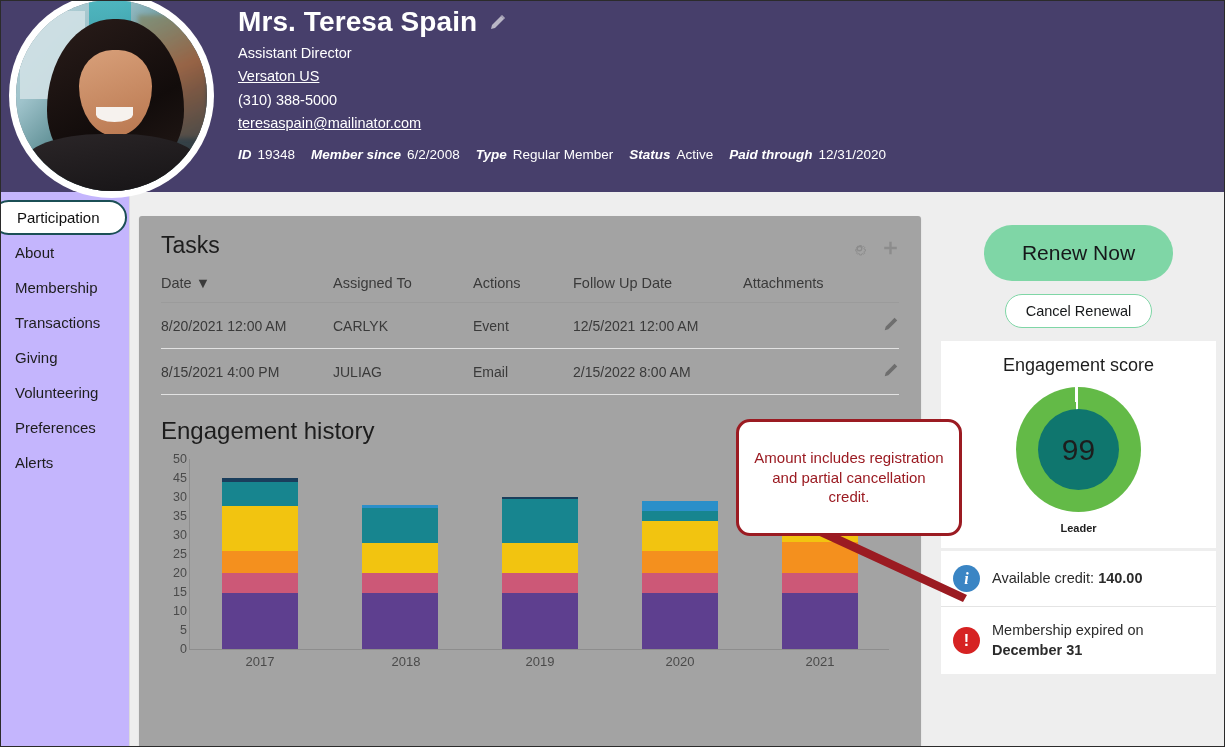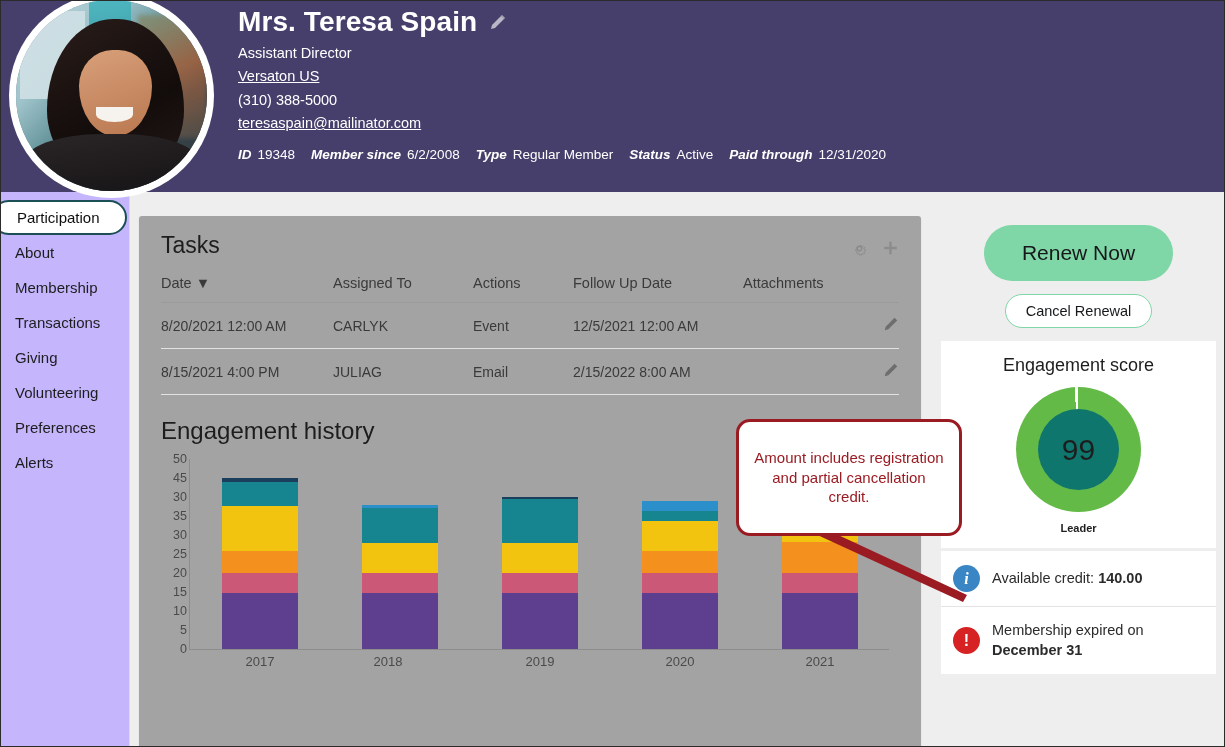--- a/index.html
+++ b/index.html
@@ -344,21 +344,21 @@
               <div class="seg" style="height: 56.24px; background: rgb(94, 63, 143);"></div>
               <div class="seg" style="height: 19.76px; background: rgb(204, 88, 119);"></div>
               <div class="seg" style="height: 31.16px; background: rgb(244, 144, 30);"></div>
               <div class="seg" style="height: 38.76px; background: rgb(242, 196, 16);"></div>
               <div class="seg" style="height: 19.38px; background: rgb(23, 133, 143);"></div>
               <div class="seg" style="height: 9.5px; background: rgb(43, 143, 201);"></div>
             </div>
           </div>
         <div class="x-labels">
             <div class="x-lab" style="left: 32px;">2017</div>
-            <div class="x-lab" style="left: 160px;">2018</div>
+            <div class="x-lab" style="left: 178px;">2018</div>
             <div class="x-lab" style="left: 312px;">2019</div>
             <div class="x-lab" style="left: 452px;">2020</div>
             <div class="x-lab" style="left: 592px;">2021</div>
           </div>
       </div>
     </div>
 
     <div class="right">
       <div class="renew-wrap">
         <button class="btn-renew">Renew Now</button><br>

